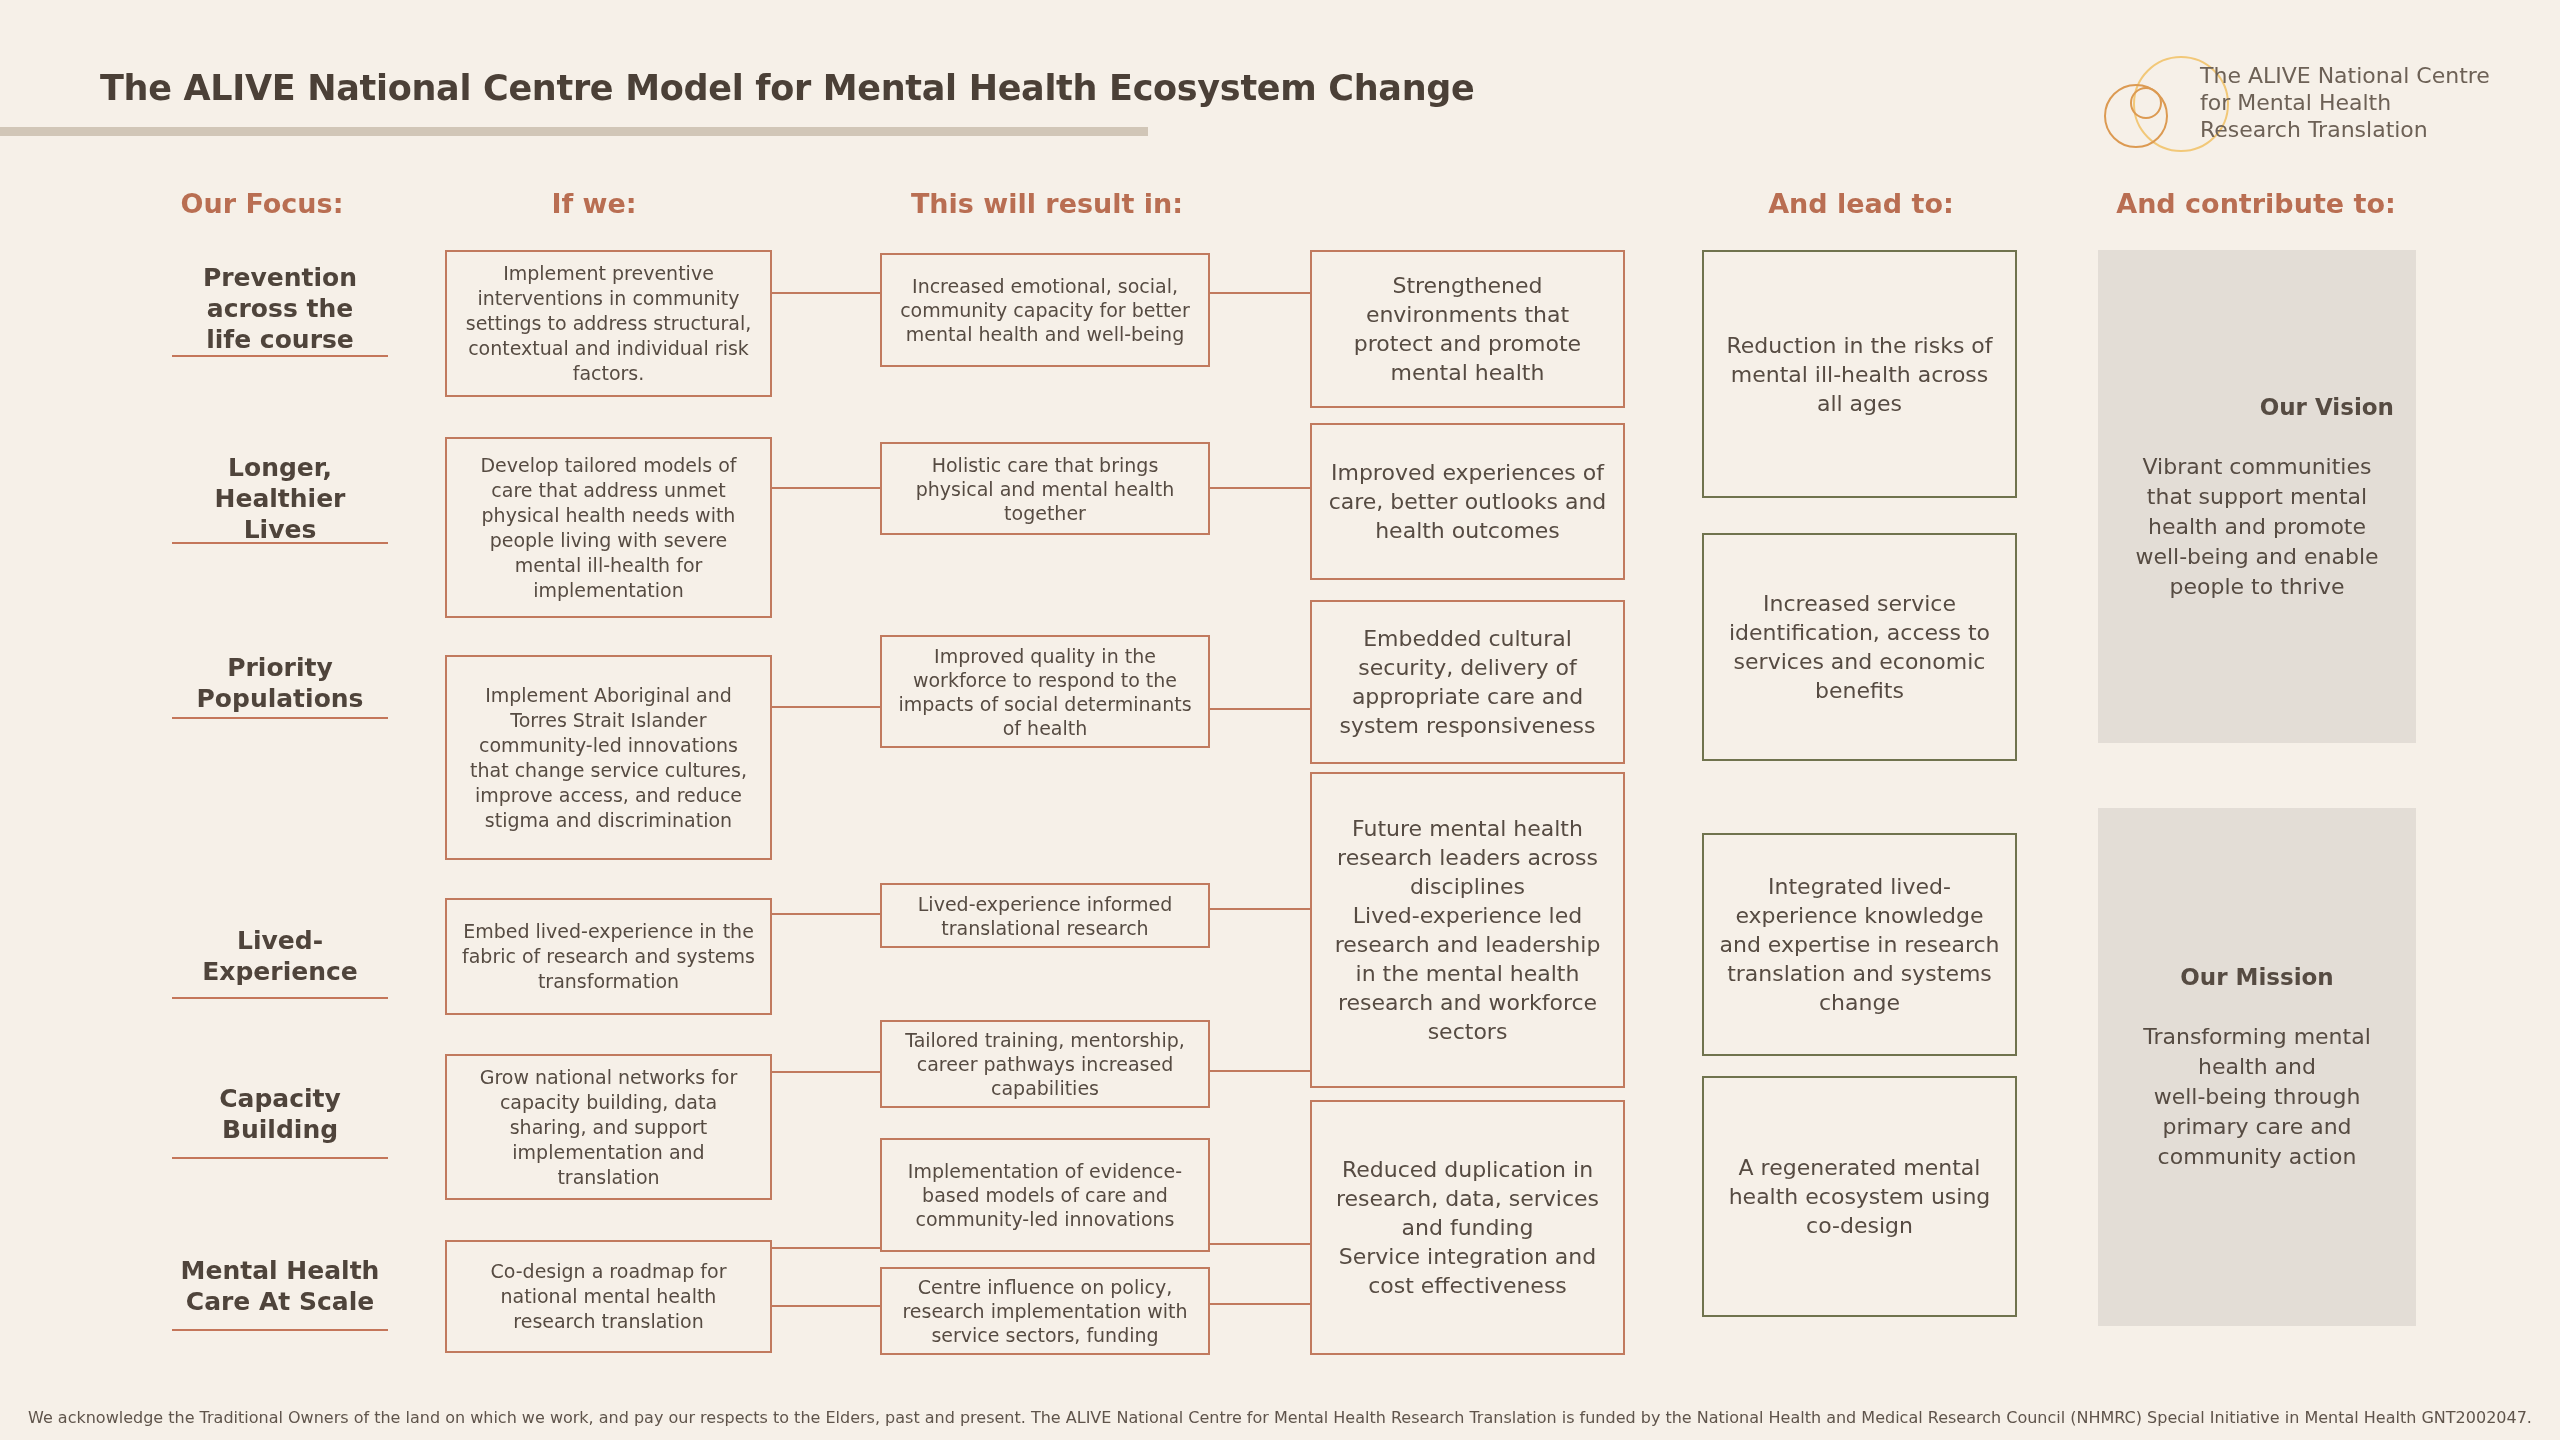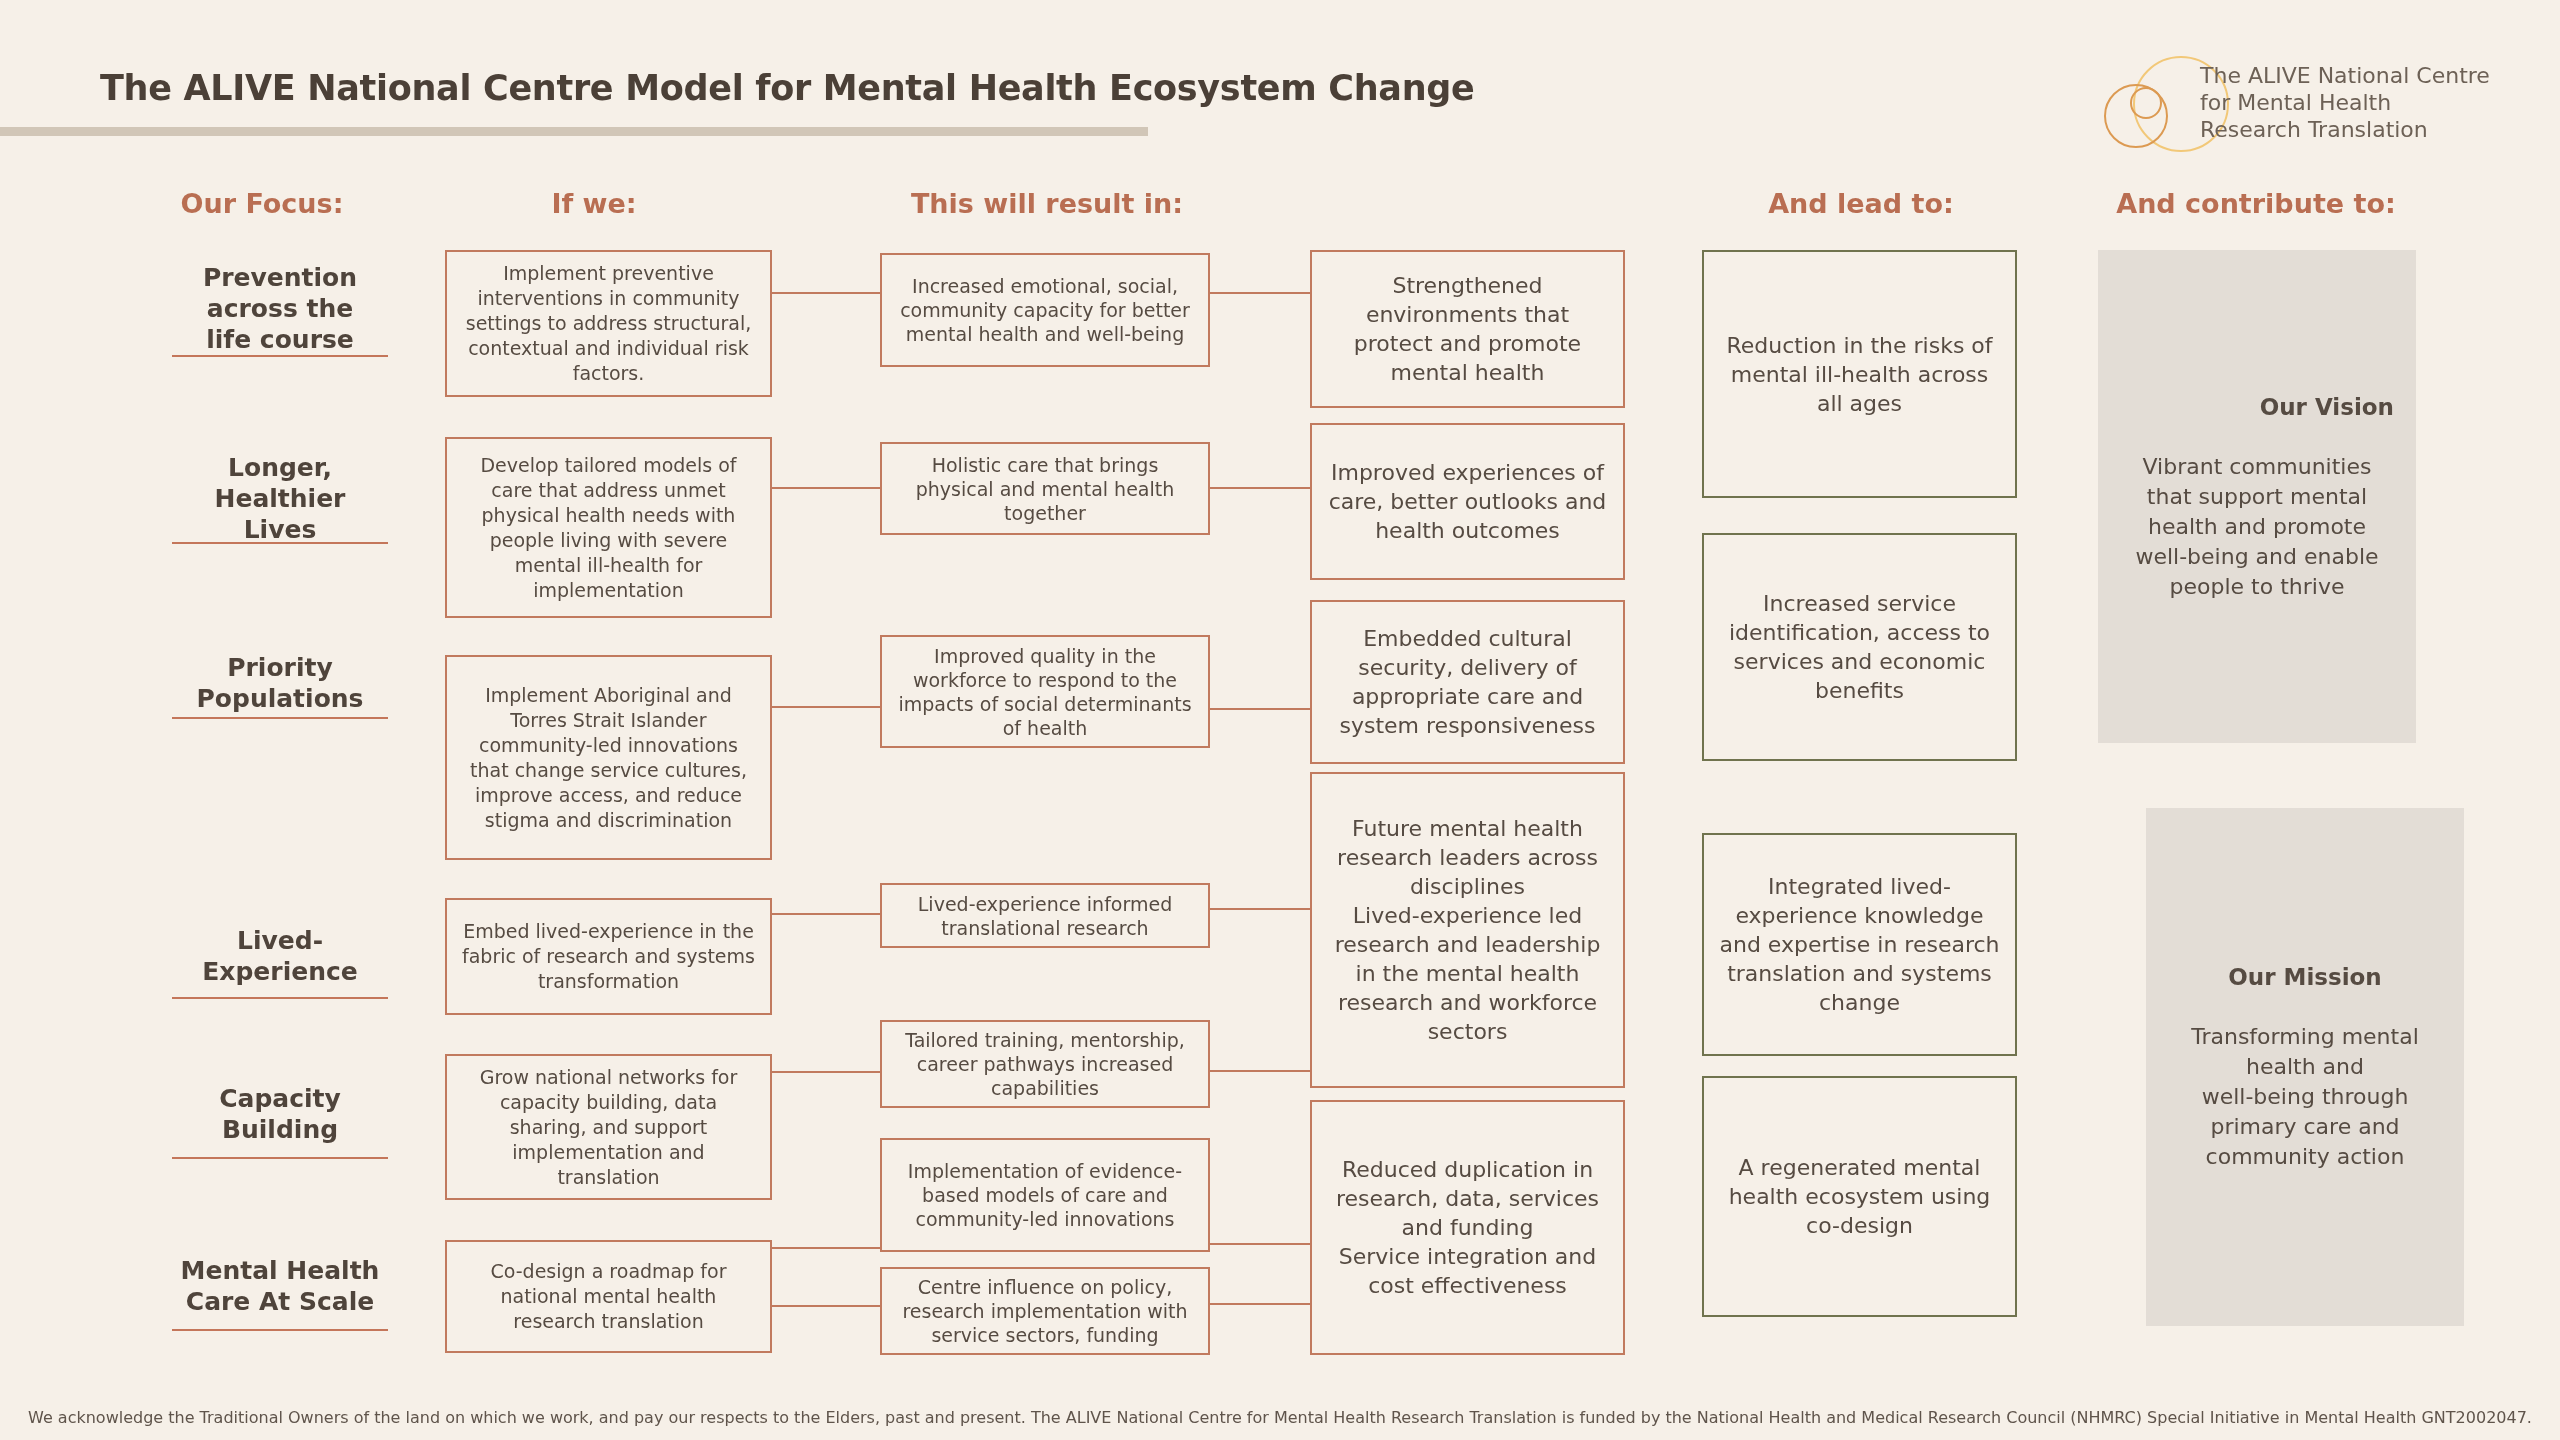--- a/index.html
+++ b/index.html
@@ -146,21 +146,21 @@
       <p>Integrated lived-experience knowledge and expertise in research translation and systems change</p>
     </div>
   <div class="box box-lead" style="top:1076px;height:241px;">
       <p>A regenerated mental health ecosystem using co-design</p>
     </div>
 
   <div class="box box-gray" style="top:250px;height:493px;align-items:flex-end;">
     <h3>Our Vision</h3>
     <p>Vibrant communities that support mental health and promote well-being and enable people to thrive</p>
   </div>
-  <div class="box box-gray" style="top:808px;height:518px;margin-left:48px;">
+  <div class="box box-gray" style="top:808px;height:518px;">
     <h3>Our Mission</h3>
     <p style="white-space:pre-line;">Transforming mental health and
 well-being through primary care and community action</p>
   </div>
 
   <div class="conn conn-a" style="top:292px;"></div>
   <div class="conn conn-a" style="top:487px;"></div>
   <div class="conn conn-a" style="top:706px;"></div>
   <div class="conn conn-a" style="top:913px;"></div>
   <div class="conn conn-a" style="top:1071px;"></div>

